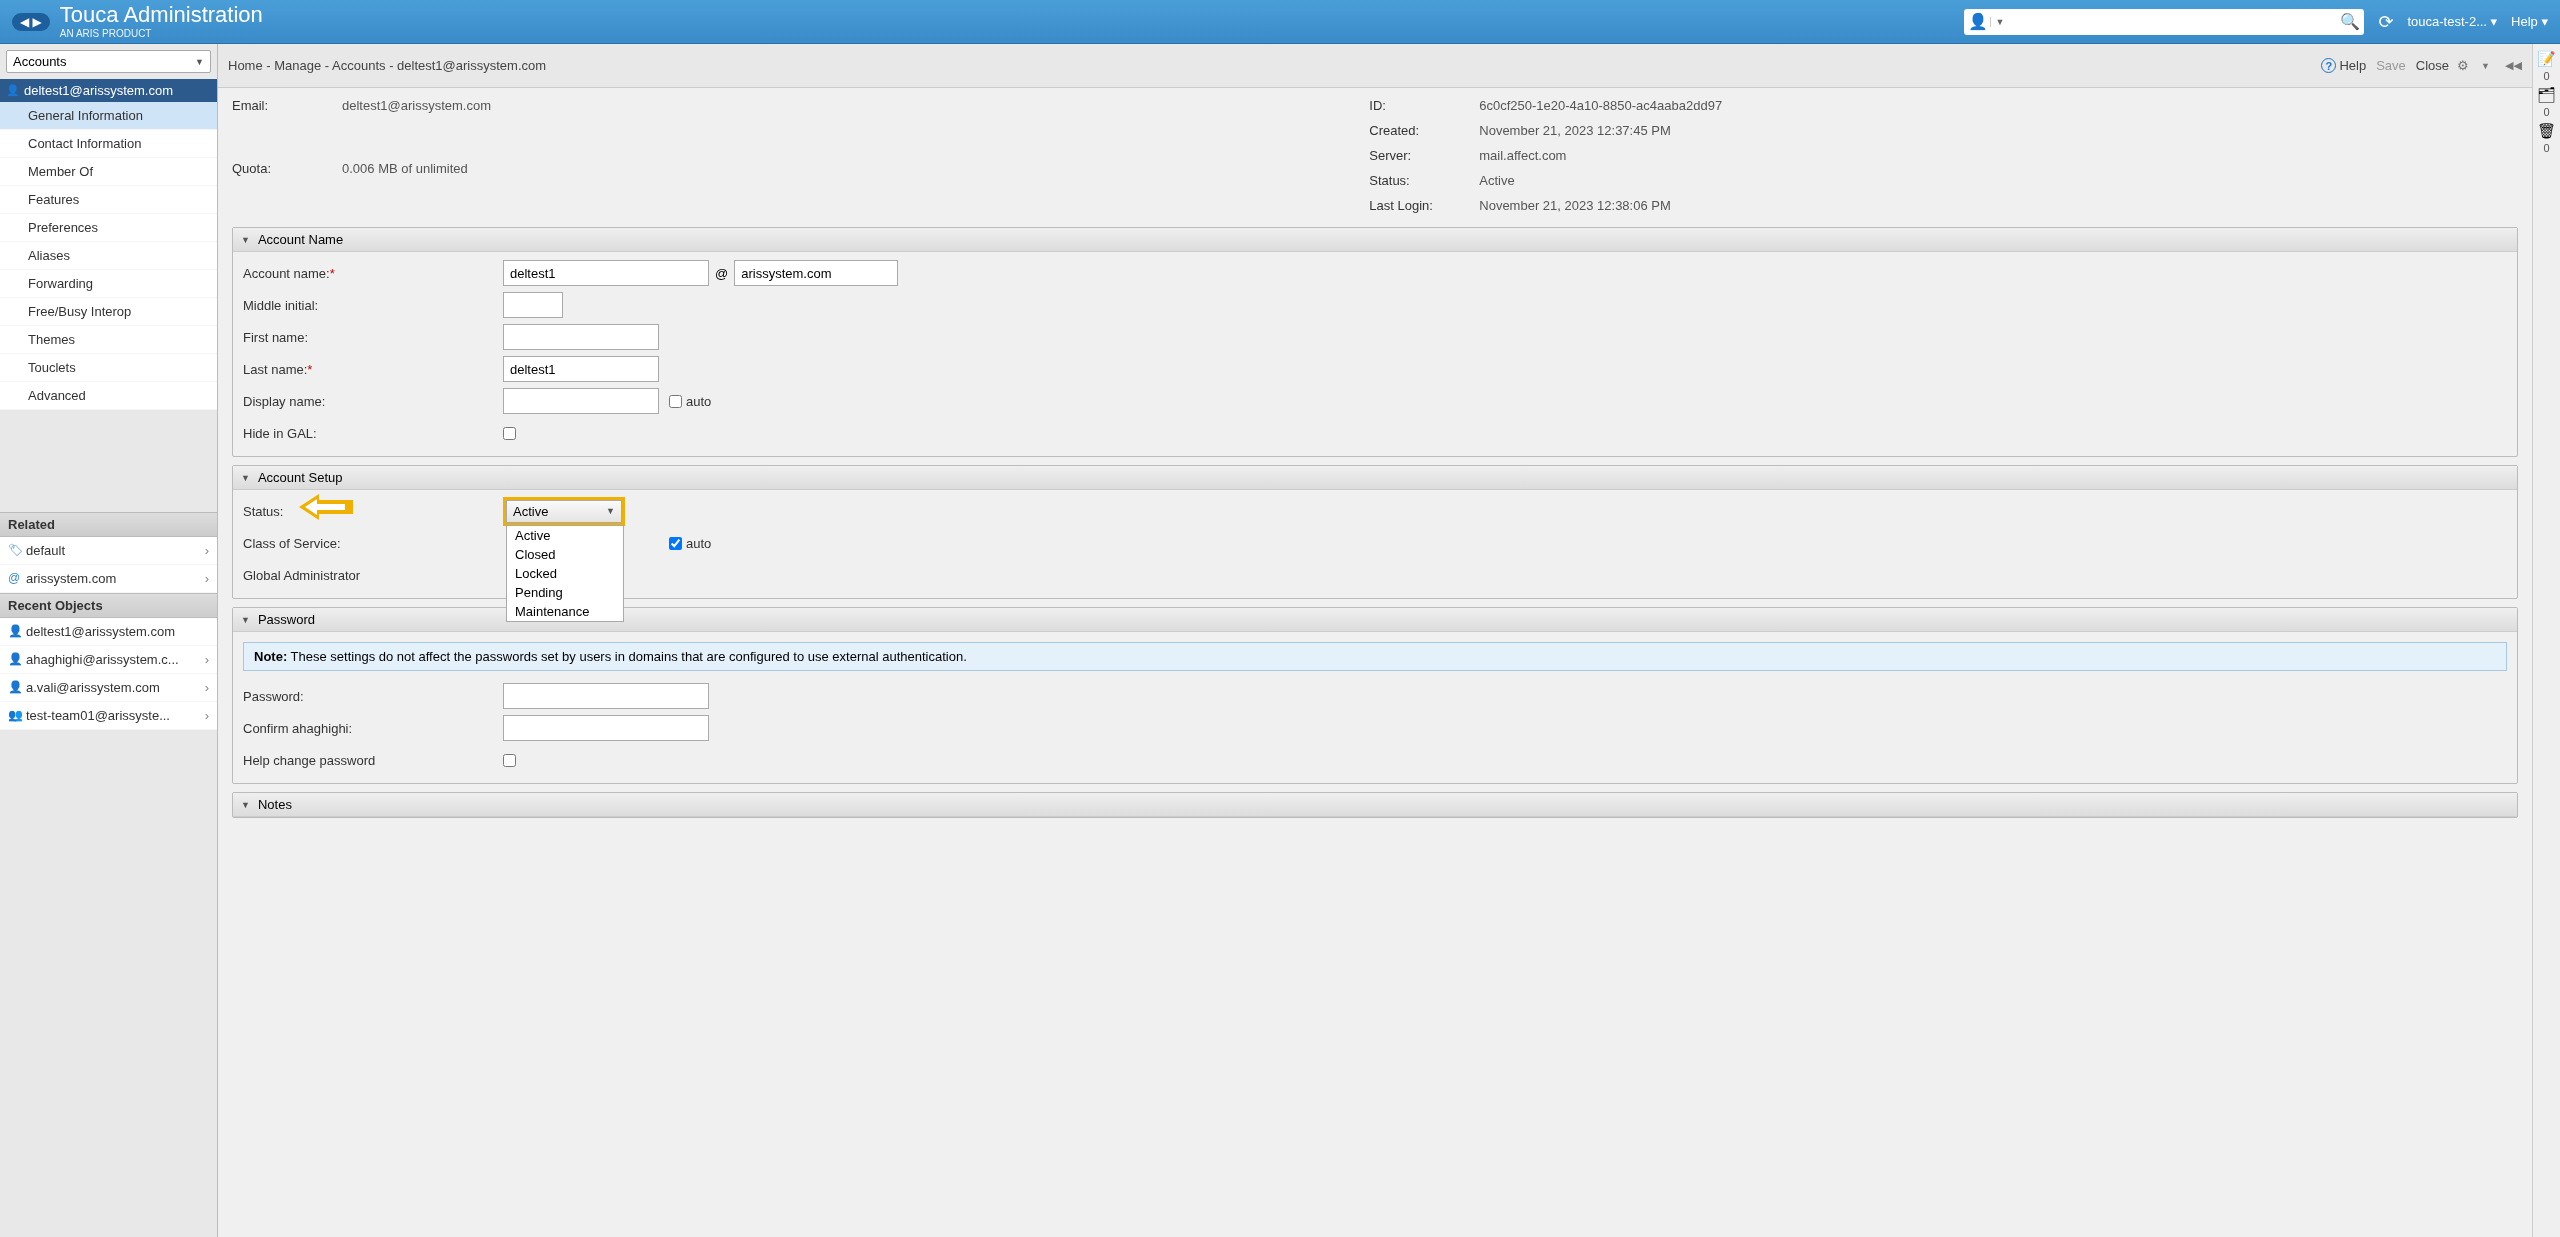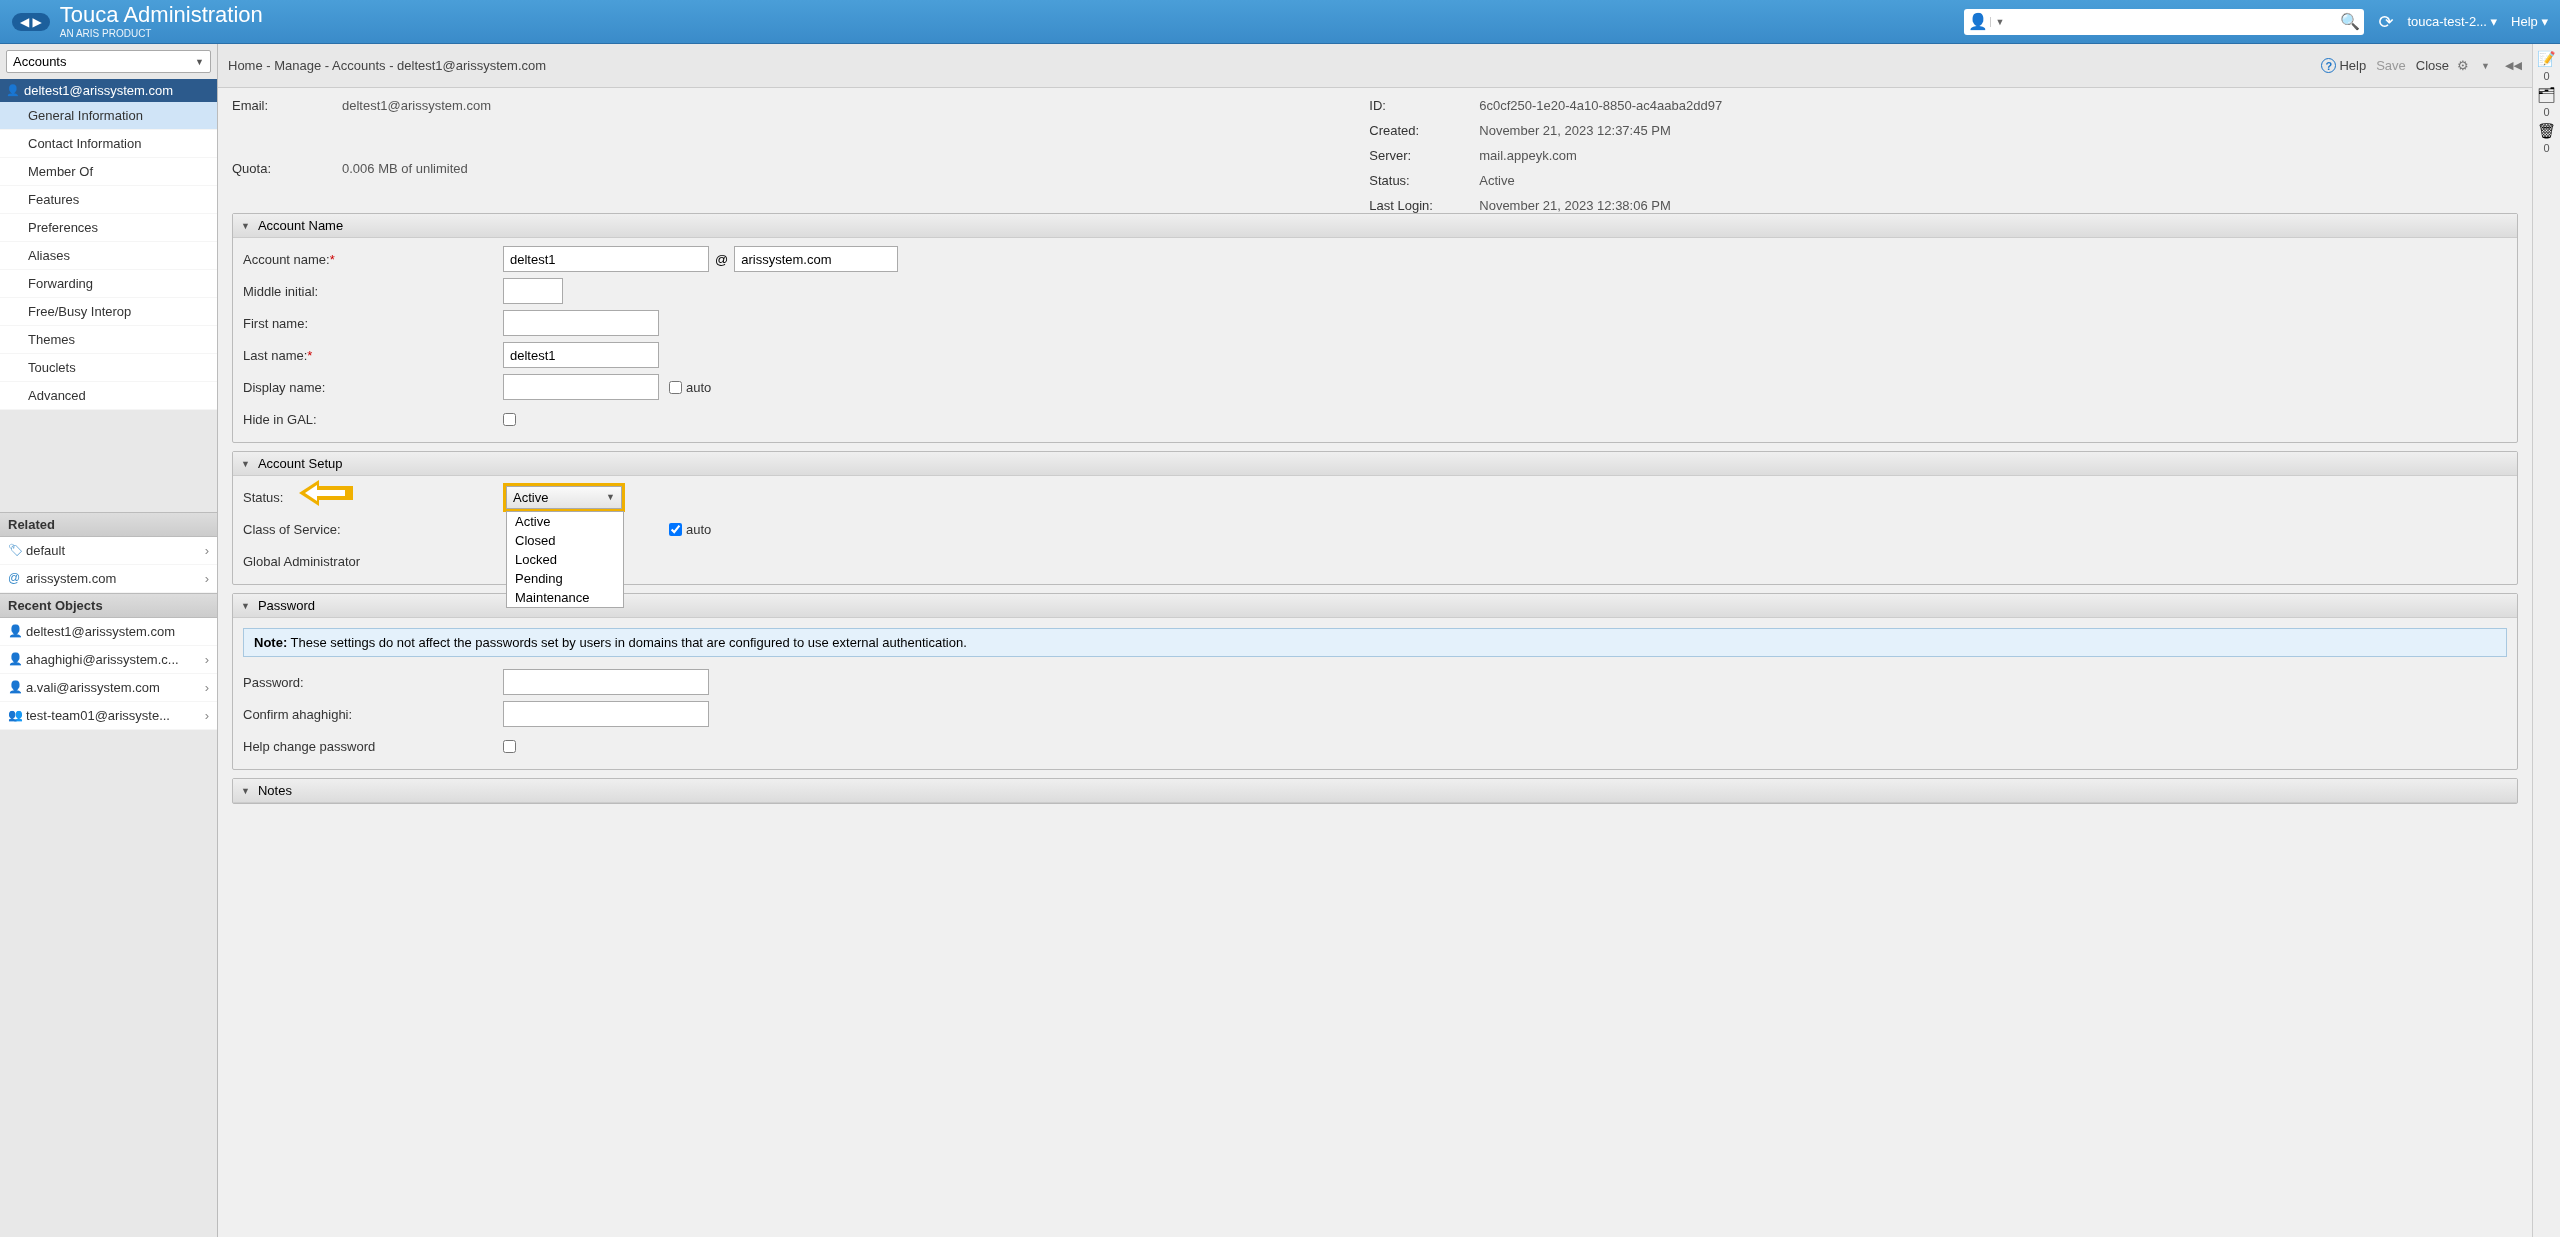--- a/index.html
+++ b/index.html
@@ -144,21 +144,21 @@
 }
 .breadcrumb { flex: 1; }
 .tb-btn { margin-left: 10px; color: #444; cursor: pointer; display: flex; align-items: center; }
 .tb-btn.disabled { color: #999; }
 .tb-help-icon { color: #1c74c7; margin-right: 3px; font-weight: bold; border: 1px solid #1c74c7; border-radius: 50%; width: 15px; height: 15px; display: inline-flex; align-items: center; justify-content: center; font-size: 11px; }
 .gear-icon { width: 16px; margin-left: 8px; cursor: pointer; color: #777; }
 .collapse-icon { margin-left: 8px; cursor: pointer; font-size: 11px; color: #777; }
 
 
 .content-body { flex: 1; overflow-y: auto; padding: 10px 14px; font-size: 13px; position: relative; }
-.info-grid { display: flex; }
+.info-grid { display: flex; margin-bottom: 14px; }
 .info-left, .info-right { display: grid; grid-template-columns: 110px auto; row-gap: 10px; }
 .info-left { margin-right: 40px; width: 48%; }
 .info-right { width: 48%; }
 .info-label { color: #333; }
 .info-val { color: #555; }
 
 
 .panel {
   border: 1px solid #bbb;
   border-radius: 2px;
@@ -375,21 +375,21 @@
             <div class="info-val">deltest1@arissystem.com</div>
             <div class="info-label">Quota:</div>
             <div class="info-val">0.006 MB of unlimited</div>
           </div>
           <div class="info-right">
             <div class="info-label">ID:</div>
             <div class="info-val">6c0cf250-1e20-4a10-8850-ac4aaba2dd97</div>
             <div class="info-label">Created:</div>
             <div class="info-val">November 21, 2023 12:37:45 PM</div>
             <div class="info-label">Server:</div>
-            <div class="info-val">mail.appeyk.com</div>
+            <div class="info-val">mail.affect.com</div>
             <div class="info-label">Status:</div>
             <div class="info-val">Active</div>
             <div class="info-label">Last Login:</div>
             <div class="info-val">November 21, 2023 12:38:06 PM</div>
           </div>
         </div>
 
         <div class="panel">
           <div class="panel-hdr">
               <span class="tri">▼</span>

